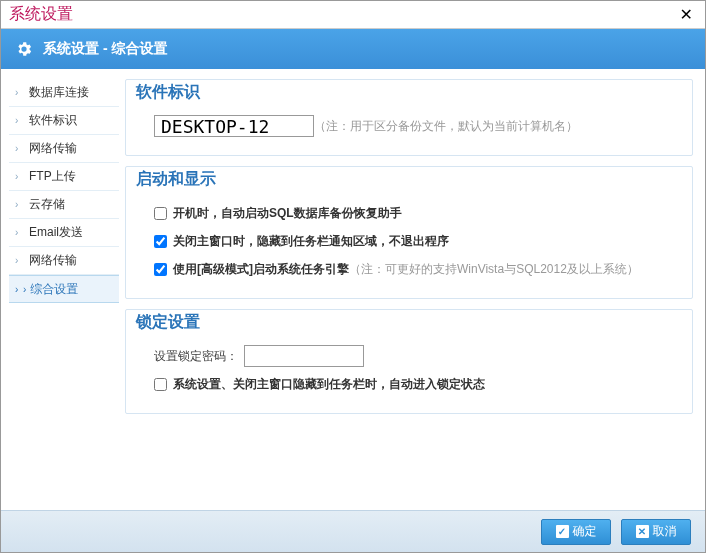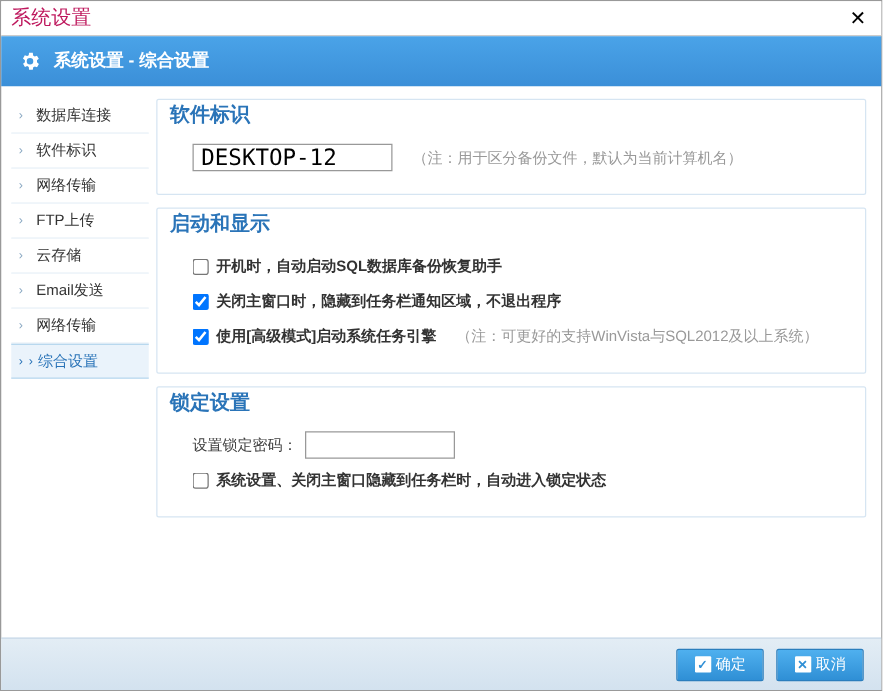--- a/index.html
+++ b/index.html
@@ -18,21 +18,21 @@
 .side-item.active { background: #eaf3fb; border-top: 1px solid #b8d8ee; border-bottom: 1px solid #b8d8ee; color: #2a74b8; }
 .side-item.active .chev { color: #2a74b8; }
 .side-item.active .chev2 { color: #2a74b8; }
 .content { flex: 1; padding-right: 4px; }
 .group { border: 1px solid #d6e5f2; border-radius: 2px; margin-bottom: 10px; padding: 8px 12px 12px 12px; position: relative; }
 .group-title { color: #2a74b8; font-weight: bold; font-size: 16px; margin: -16px 0 10px 0; background: #fff; display: inline-block; padding: 0 4px; position: relative; top: -2px; left: -6px; }
 .group-body { padding-left: 16px; }
 .row { display: flex; align-items: center; margin-bottom: 6px; min-height: 22px; }
 .textbox { border: 1px solid #999; height: 22px; width: 160px; padding: 0 6px; font-size: 18px; font-family: Consolas, monospace; }
 .textbox.pw { width: 120px; font-family: "Microsoft YaHei", SimSun; }
-.hint { color: #999; margin-left: 16px; }
+.hint { color: #999; margin-left: 0; }
 .cb { width: 13px; height: 13px; margin-right: 6px; }
 .cb-label { color: #333; font-weight: bold; }
 .label { margin-right: 6px; color: #404040; }
 .footer { height: 42px; background: linear-gradient(#e3edf5, #d3e2ef); border-top: 1px solid #c0d4e5; display: flex; justify-content: flex-end; align-items: center; padding-right: 14px; gap: 10px; }
 .btn { width: 70px; height: 26px; background: linear-gradient(#4fb0ef, #2f8fd5); border: 1px solid #2b7ebd; color: #fff; font-size: 12px; display: inline-flex; align-items: center; justify-content: center; cursor: pointer; border-radius: 2px; gap: 4px; }
 .btn .bicn { width: 13px; height: 13px; background: #fff; display: inline-flex; align-items: center; justify-content: center; color: #2f8fd5; font-size: 10px; font-weight: bold; border-radius: 1px; }
 </style>
 </head>
 <body>
 

